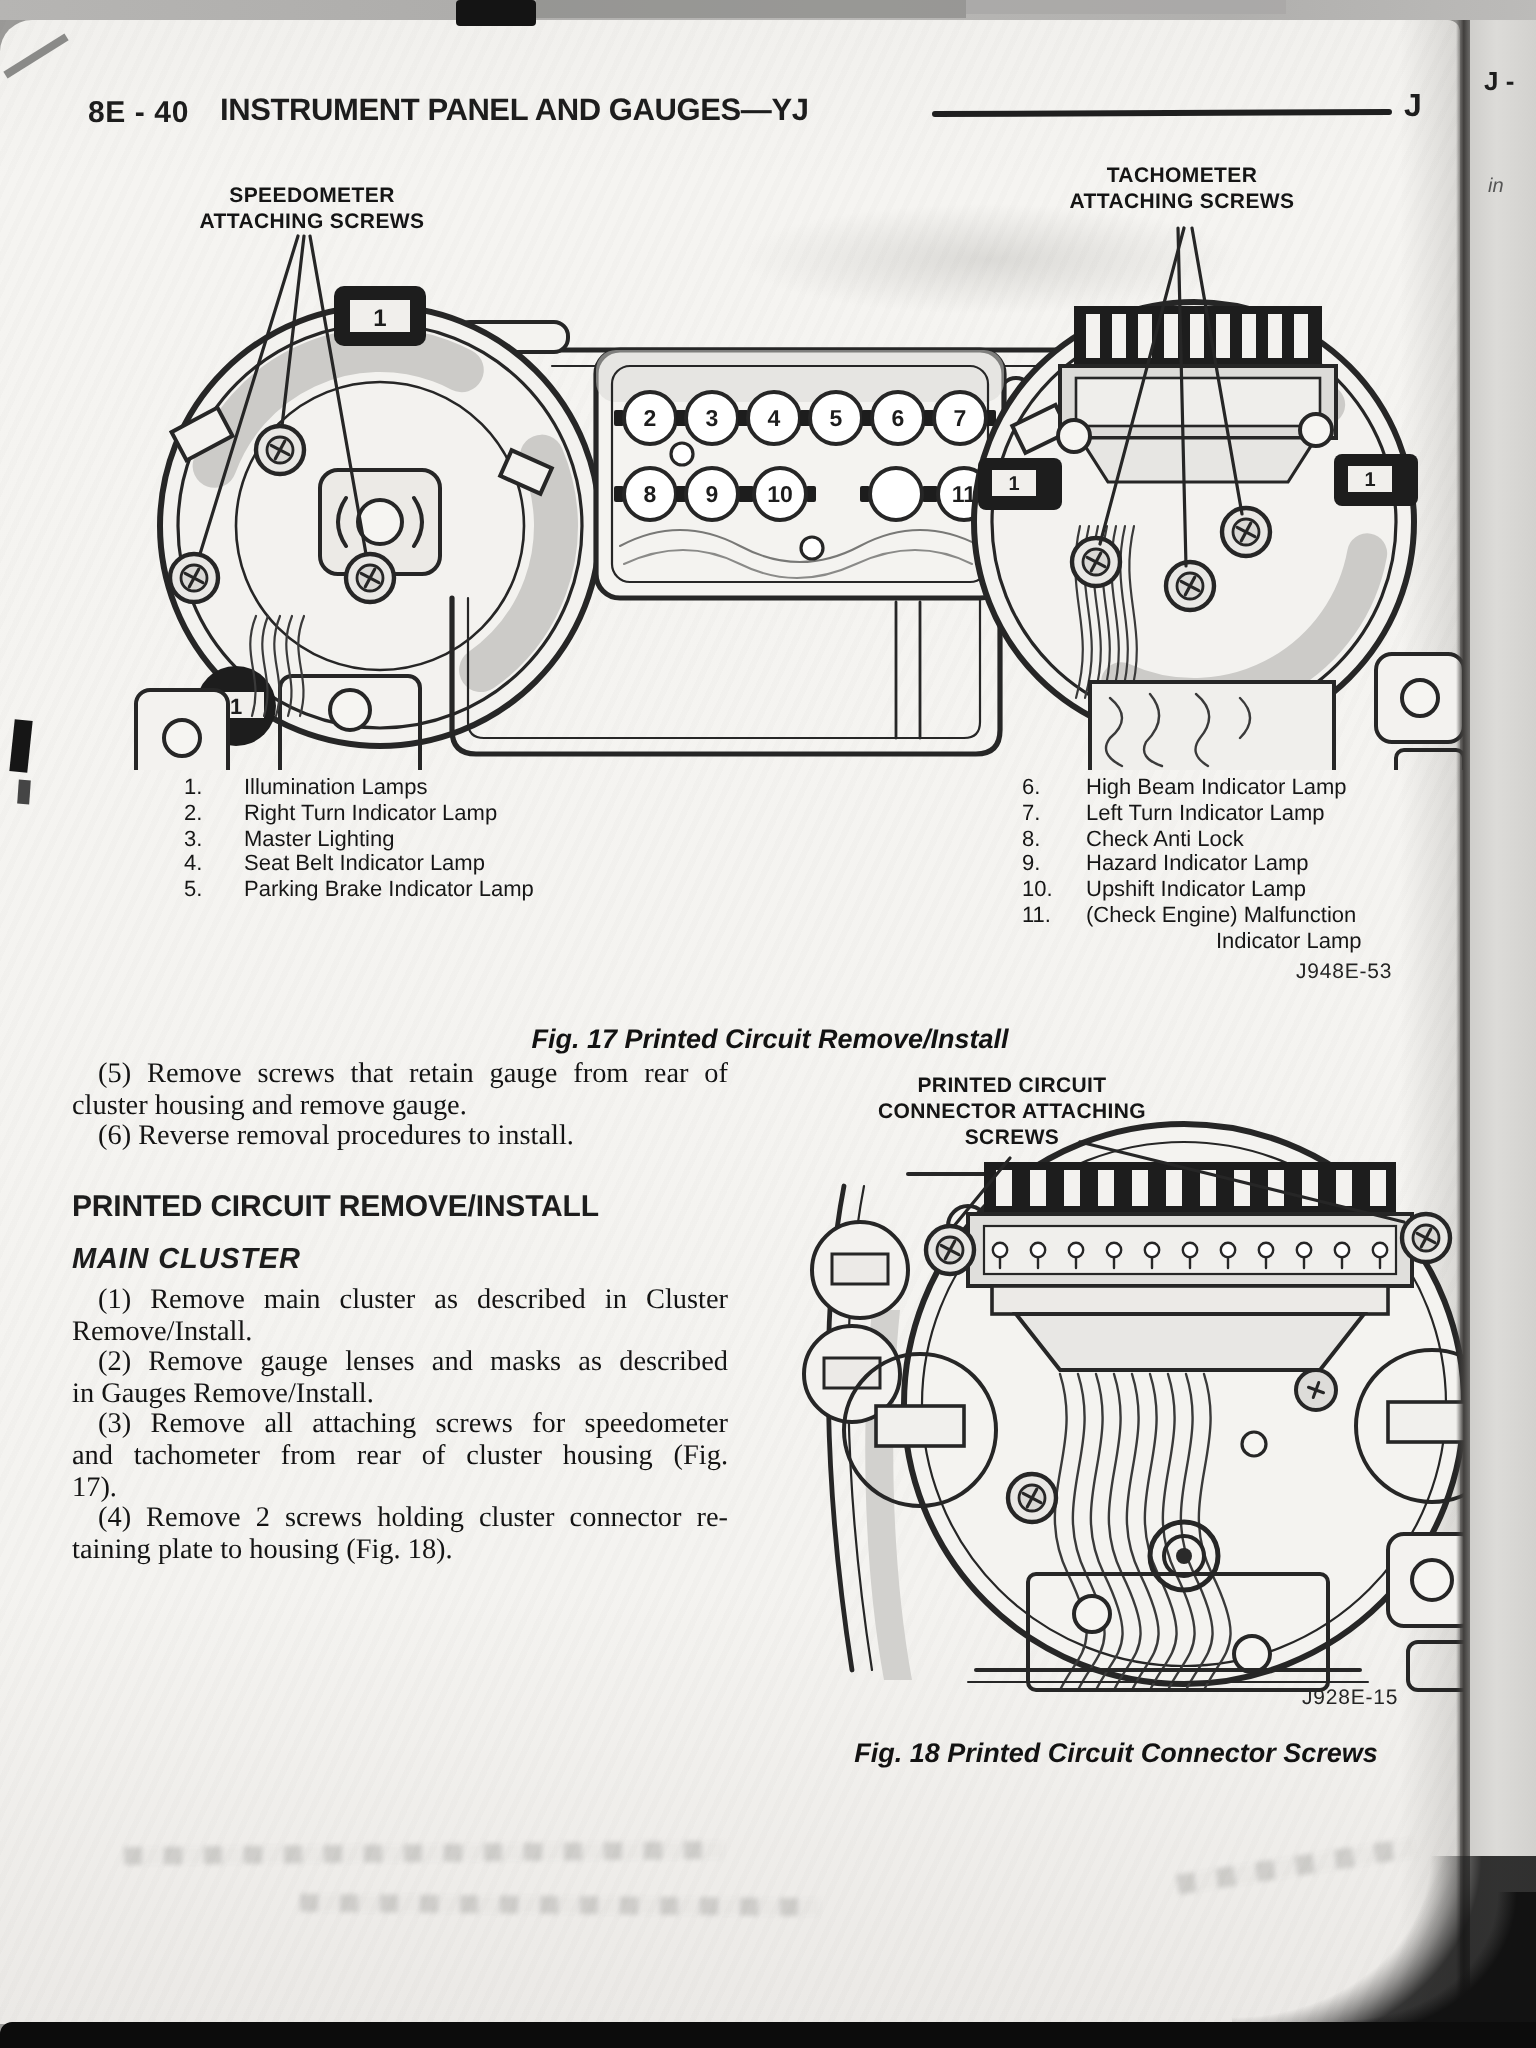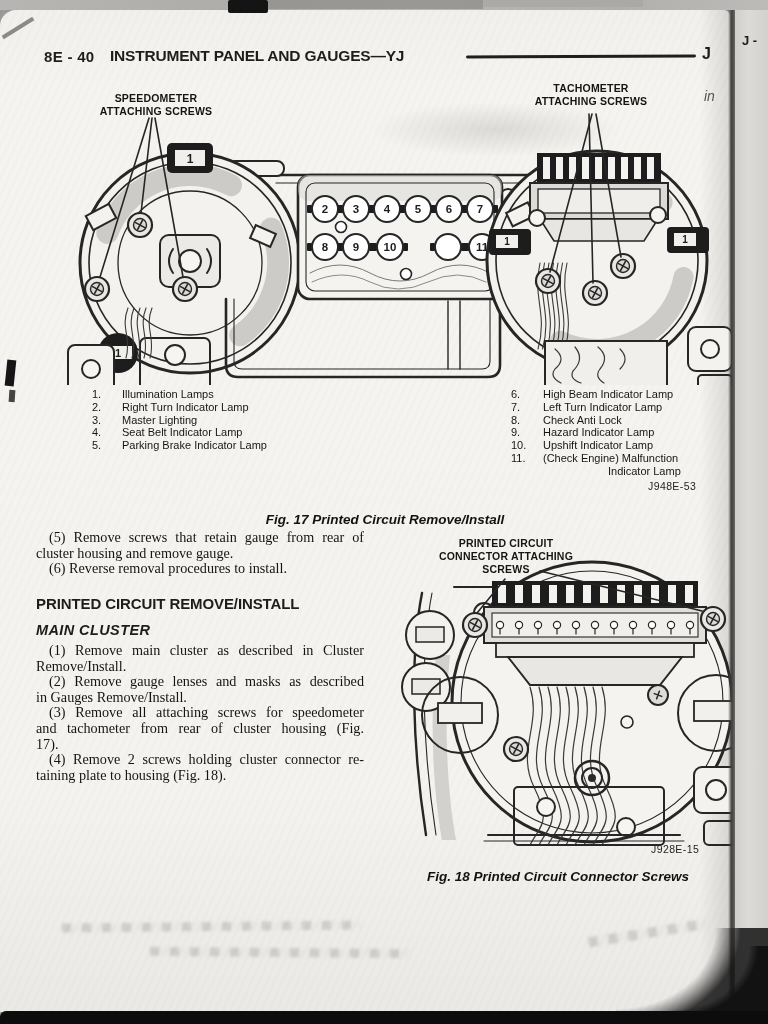--- a/index.html
+++ b/index.html
@@ -73,21 +73,21 @@
       background:radial-gradient(160px 130px at 0% 0%,rgba(0,0,0,0) 62%,rgba(40,40,40,.45) 70%,rgba(20,20,20,.85) 78%)}
   .corner-dark{left:672px;top:946px;width:96px;height:66px;z-index:5;
       background:radial-gradient(120px 100px at 0% 0%,rgba(0,0,0,0) 64%,#121212 72%)}
 
   
   .sliver{left:735px;top:0;width:33px;height:1024px;z-index:2;
       background:linear-gradient(90deg,#cfcecb,#dcdbd8 40%,#d2d1ce)}
   .sliver-edge{left:728px;top:0;width:7px;height:1024px;z-index:2;
       background:linear-gradient(90deg,rgba(60,60,58,0),#413f3d 55%,#6b6a68)}
   .np-tab{left:742px;top:33px;font-weight:bold;font-size:13px;z-index:3}
-  .np-frag{left:704px;top:88px;font-style:italic;font-size:14px;color:#555;z-index:3}
+  .np-frag{left:744px;top:88px;font-style:italic;font-size:10px;color:#555;z-index:3}
 
   
   .bleed{z-index:2;filter:blur(1.4px);
       background:repeating-linear-gradient(90deg,rgba(95,95,93,.22) 0 9px,rgba(150,150,148,.05) 9px 20px)}
   .bl1{left:62px;top:912px;width:300px;height:9px;transform:rotate(-.6deg)}
   .bl2{left:150px;top:938px;width:260px;height:9px;transform:rotate(.5deg)}
   .bl3{left:588px;top:918px;width:120px;height:10px;transform:rotate(-9deg)}
 
   svg{overflow:hidden}
   .f17{left:40px;top:103px;z-index:2}

